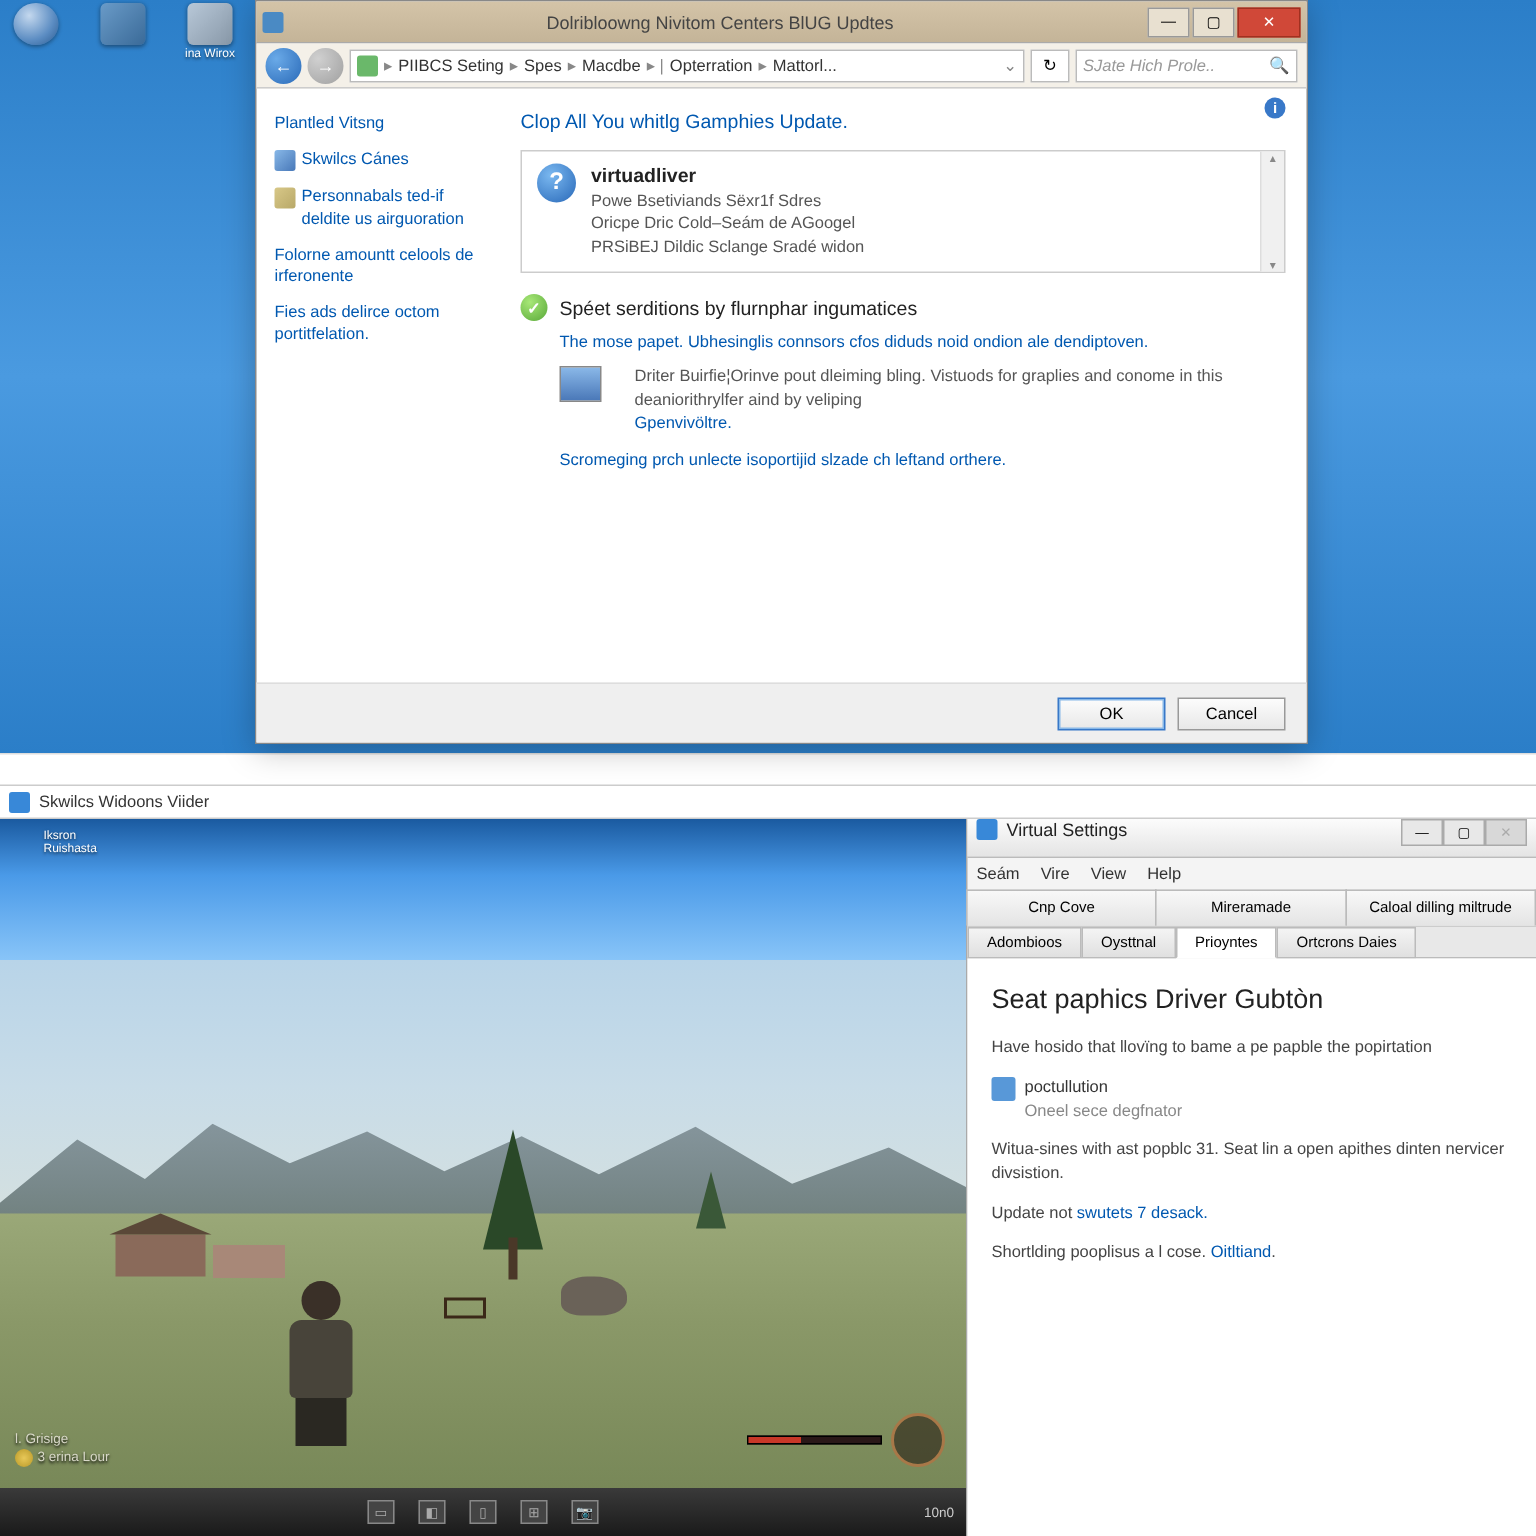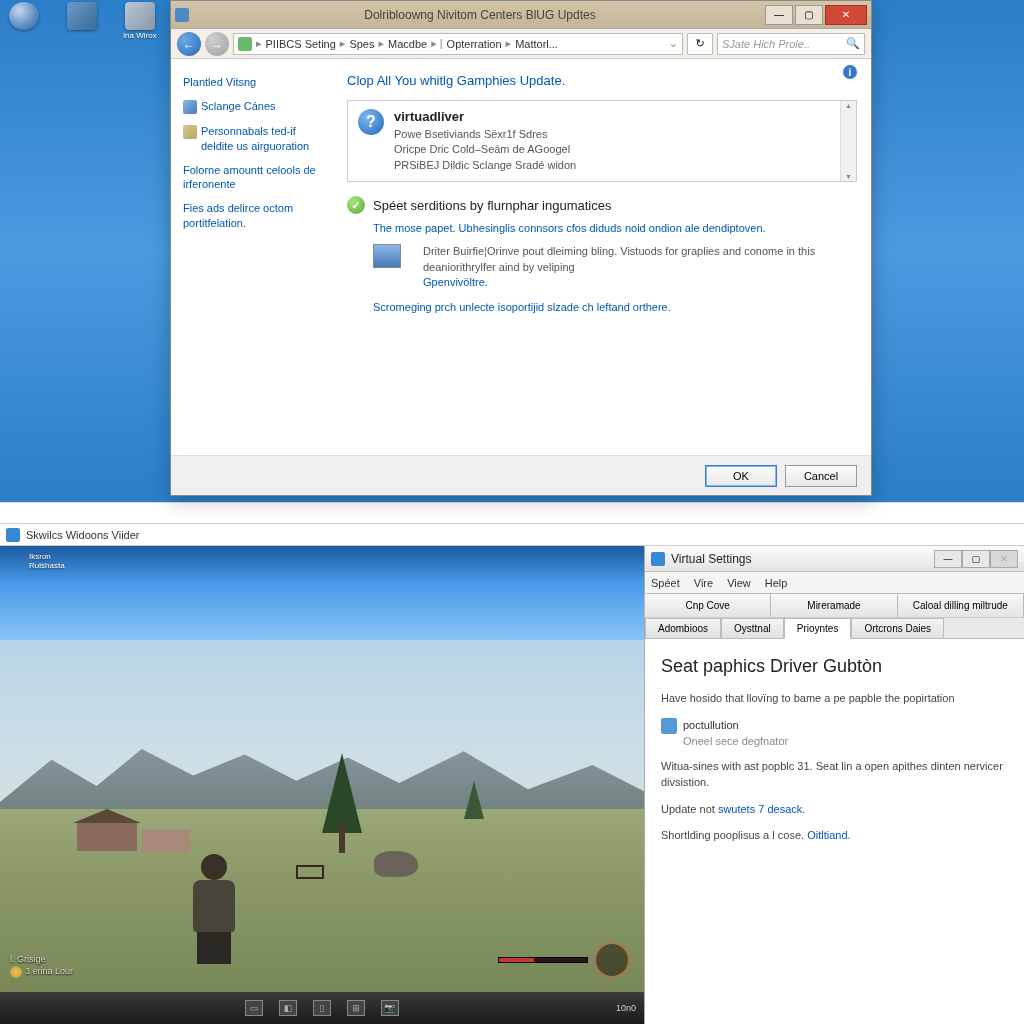--- a/index.html
+++ b/index.html
@@ -86,21 +86,21 @@
 .hud-left{position:absolute;left:10px;bottom:14px;font-size:9px;color:#d8d8c8;text-shadow:0 1px 2px #000;line-height:1.4}
 .hud-left .coin{width:12px;height:12px;background:radial-gradient(circle,#e8c858,#b89828);border-radius:50%;display:inline-block;vertical-align:middle;margin-right:3px}
 .hud-right{position:absolute;right:14px;bottom:14px;display:flex;align-items:center;gap:6px}
 .hud-circle{width:36px;height:36px;border:2px solid #a87848;border-radius:50%;background:rgba(40,30,20,.6)}
 .hud-bar{width:90px;height:6px;background:#2a1818;border:1px solid #000}
 .hud-bar-fill{width:40%;height:100%;background:#c83828}
 .game-taskbar{position:absolute;left:0;right:0;bottom:0;height:32px;background:linear-gradient(180deg,#3a3a3a,#1a1a1a);display:flex;align-items:center;justify-content:center;gap:16px}
 .tb-icon{width:18px;height:16px;border:1px solid #888;background:#444;font-size:9px;color:#aaa;display:flex;align-items:center;justify-content:center}
 .tb-time{position:absolute;right:8px;font-size:9px;color:#ccc}
 .settings-panel{width:380px;background:#f4f4f4;border-left:1px solid #aaa;display:flex;flex-direction:column}
-.sp-titlebar{height:26px;background:linear-gradient(180deg,#fcfcfc,#e4e4e4);border-bottom:1px solid #bbb;display:flex;align-items:center;padding:0 6px;font-size:12px}
+.sp-titlebar{height:26px;background:linear-gradient(180deg,#fcfcfc,#e4e4e4);border-bottom:1px solid #bbb;display:flex;padding:0 6px;font-size:12px}
 .sp-title-icon{width:14px;height:14px;background:#3888d8;border-radius:2px;margin-right:6px}
 .sp-title-text{flex:1;color:#222}
 .sp-winbtns{display:flex;gap:0}
 .sp-winbtn{width:28px;height:18px;border:1px solid #aaa;background:#e8e8e8;font-size:9px;display:flex;align-items:center;justify-content:center;cursor:pointer}
 .sp-winbtn.dis{background:#d8d8d8;color:#aaa}
 .sp-menubar{height:22px;display:flex;padding:0 6px;gap:14px;font-size:11px;color:#333;align-items:center;border-bottom:1px solid #ddd}
 .sp-menu{cursor:pointer}
 .sp-toolbar{display:flex;border-bottom:1px solid #ccc}
 .sp-toolbtn{flex:1;height:24px;border:1px solid #bbb;border-bottom:none;background:linear-gradient(180deg,#f8f8f8,#e4e4e4);font-size:10px;display:flex;align-items:center;justify-content:center;cursor:pointer;margin:-1px 0 0 -1px}
 .sp-tabs{display:flex;border-bottom:1px solid #bbb;background:#e8e8e8}
@@ -180,21 +180,21 @@
         <span class="mag">🔍</span>
       </div>
     </div>
     <div class="ctrl-body">
       <div class="sidebar">
         <div class="side-link plain">
             <span>Plantled Vitsng</span>
           </div>
         <div class="side-link">
             <span class="side-icon si-shield"></span>
-            <span>Sclange Cánes</span>
+            <span>Skwilcs Cánes</span>
           </div>
         <div class="side-link">
             <span class="side-icon si-gear"></span>
             <span>Personnabals ted-if deldite us airguoration</span>
           </div>
         <div class="side-link plain">
             <span>Folorne amountt celools de irferonente</span>
           </div>
         <div class="side-link plain">
             <span>Fies ads delirce octom portitfelation.</span>
@@ -290,21 +290,21 @@
     <div class="sp-titlebar">
       <div class="sp-title-icon"></div>
       <div class="sp-title-text">Virtual Settings</div>
       <div class="sp-winbtns">
         <div class="sp-winbtn">—</div>
         <div class="sp-winbtn">▢</div>
         <div class="sp-winbtn dis">✕</div>
       </div>
     </div>
     <div class="sp-menubar">
-      <span class="sp-menu">Spéet</span>
+      <span class="sp-menu">Seám</span>
       <span class="sp-menu">Vire</span>
       <span class="sp-menu">View</span>
       <span class="sp-menu">Help</span>
     </div>
     <div class="sp-toolbar">
       <div class="sp-toolbtn">Cnp Cove</div>
       <div class="sp-toolbtn">Mireramade</div>
       <div class="sp-toolbtn">Caloal dilling miltrude</div>
     </div>
     <div class="sp-tabs">

